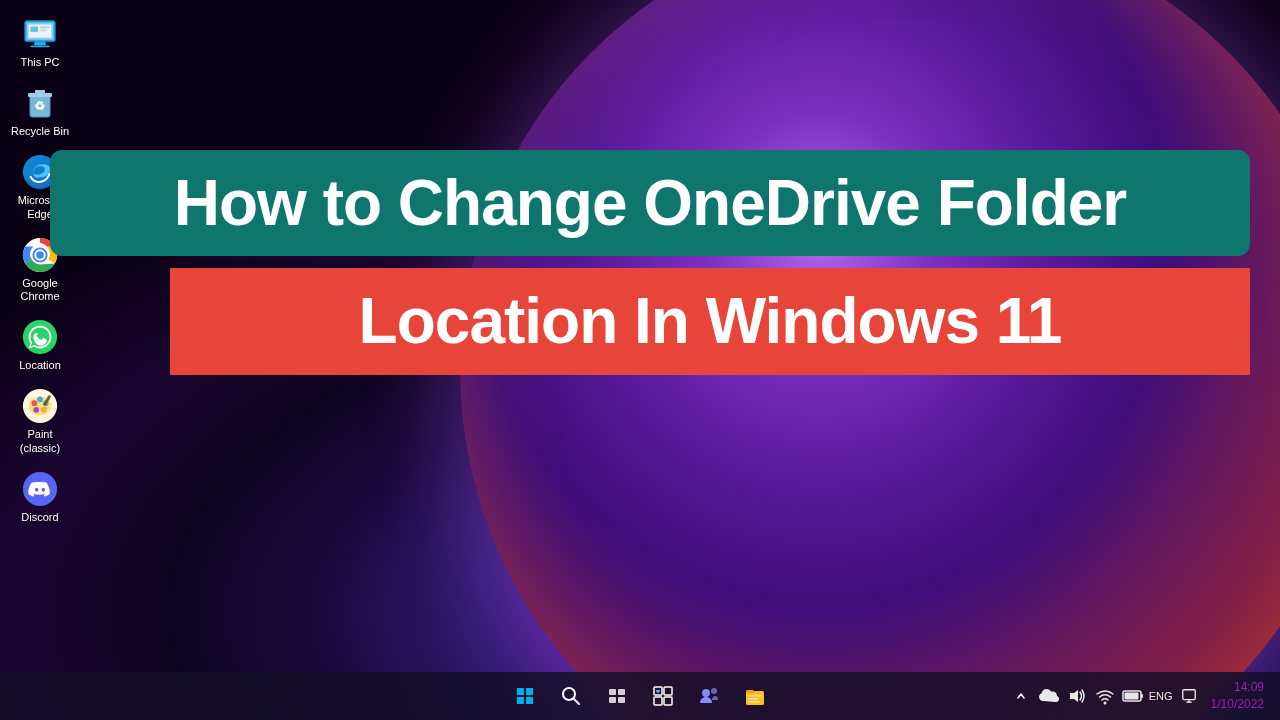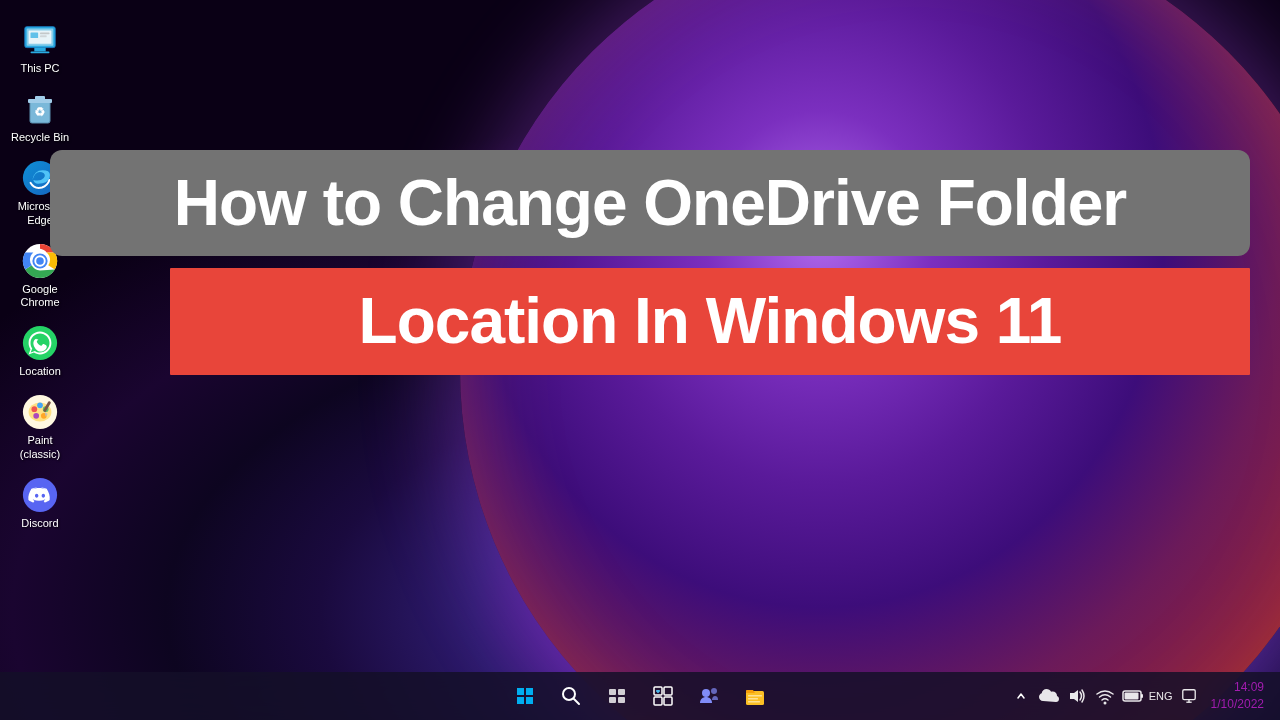--- a/index.html
+++ b/index.html
@@ -36,21 +36,21 @@
 
     
     .desktop-icons {
       position: absolute;
       left: 0;
       top: 0;
       width: 80px;
       display: flex;
       flex-direction: column;
       align-items: center;
-      padding: 16px 0;
+      padding: 10px 0;
       gap: 6px;
       z-index: 10;
     }
 
     .desktop-icon {
       display: flex;
       flex-direction: column;
       align-items: center;
       padding: 4px;
       border-radius: 4px;
@@ -87,21 +87,21 @@
       top: 150px;
       left: 50px;
       right: 30px;
       z-index: 10;
       display: flex;
       flex-direction: column;
       gap: 12px;
     }
 
     .banner-1 {
-      background: #737373;
+      background: #0f766e;
       border-radius: 12px;
       padding: 18px 40px;
       width: 100%;
     }
 
     .banner-2 {
       background: #e8453a;
       border-radius: 1px;
       padding: 18px 40px;
       width: 90%;

